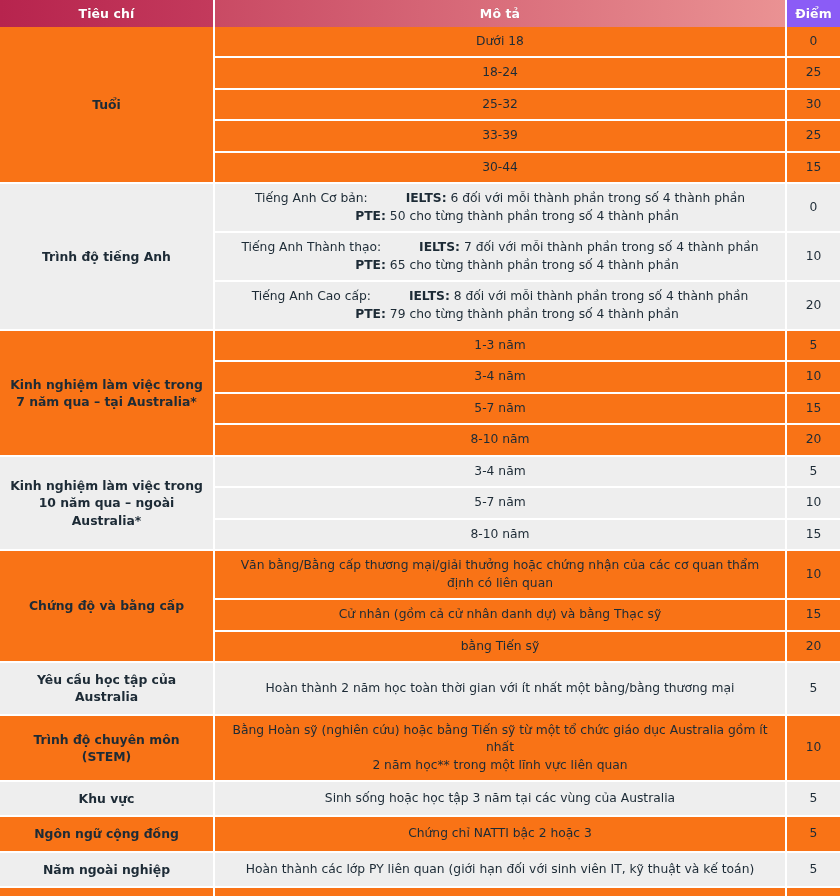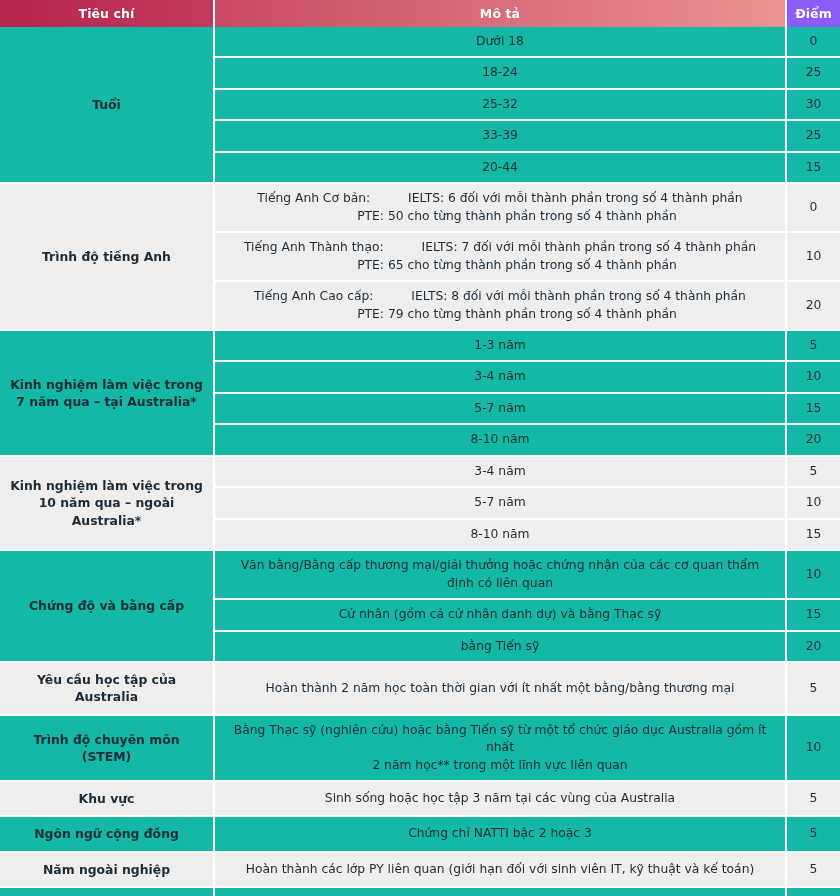--- a/index.html
+++ b/index.html
@@ -74,28 +74,28 @@
     padding: 6px 14px;
   }
   tbody td.c-score {
     text-align: center;
     border-right: none;
     font-size: 12.3px;
     padding: 5px 4px;
   }
 
   
-  tr.band-a td { background: #14b8a6; }
+  tr.band-a td { background: #f97316; }
   tr.band-b td { background: #eeeeee; }
   td.band-a { background: #f6f7f7; }
   td.band-b { background: #eeeeee; }
 
   tbody tr:last-child td { border-bottom: none; }
 
-  .b { font-weight: normal; margin-left: 34px; }
+  .b { font-weight: bold; margin-left: 34px; }
   .sub-line { display: block; }
 </style>
 </head>
 <body>
 
 <table class="points-table">
   <colgroup>
     <col class="col-criteria">
     <col class="col-desc">
     <col class="col-score">
@@ -119,21 +119,21 @@
       </tr>
       <tr class="band-a">
         <td class="c-desc band-a">25-32</td>
         <td class="c-score band-a">30</td>
       </tr>
       <tr class="band-a">
         <td class="c-desc band-a">33-39</td>
         <td class="c-score band-a">25</td>
       </tr>
       <tr class="band-a">
-        <td class="c-desc band-a">20-44</td>
+        <td class="c-desc band-a">30-44</td>
         <td class="c-score band-a">15</td>
       </tr>
       <tr class="band-b">
         <td class="c-criteria band-b" rowspan="3">Trình độ tiếng Anh</td>
         <td class="c-desc band-b">
           <span class="sub-line">Tiếng Anh Cơ bản: <span class="b">IELTS:</span> 6 đối với mỗi thành phần trong số 4 thành phần</span>
           <span class="sub-line"><span class="b">PTE:</span> 50 cho từng thành phần trong số 4 thành phần</span>
         </td>
         <td class="c-score band-b">0</td>
       </tr>
@@ -204,21 +204,21 @@
         <td class="c-criteria band-b" rowspan="1">Yêu cầu học tập của Australia</td>
         <td class="c-desc band-b">Hoàn thành 2 năm học toàn thời gian với ít nhất một bằng/bằng thương mại</td>
         <td class="c-score band-b">5</td>
       </tr>
       <tr class="band-a">
         <td class="c-criteria band-a" rowspan="1">
           <span class="sub-line">Trình độ chuyên môn</span>
           <span class="sub-line">(STEM)</span>
         </td>
         <td class="c-desc band-a">
-          <span class="sub-line">Bằng Thạc sỹ (nghiên cứu) hoặc bằng Tiến sỹ  từ một tổ chức giáo dục Australia gồm ít nhất</span>
+          <span class="sub-line">Bằng Hoàn sỹ (nghiên cứu) hoặc bằng Tiến sỹ  từ một tổ chức giáo dục Australia gồm ít nhất</span>
           <span class="sub-line">2 năm học** trong một lĩnh vực liên quan</span>
         </td>
         <td class="c-score band-a">10</td>
       </tr>
       <tr class="band-b">
         <td class="c-criteria band-b" rowspan="1">Khu vực</td>
         <td class="c-desc band-b">Sinh sống hoặc học tập 3 năm tại các vùng của Australia</td>
         <td class="c-score band-b">5</td>
       </tr>
       <tr class="band-a">

